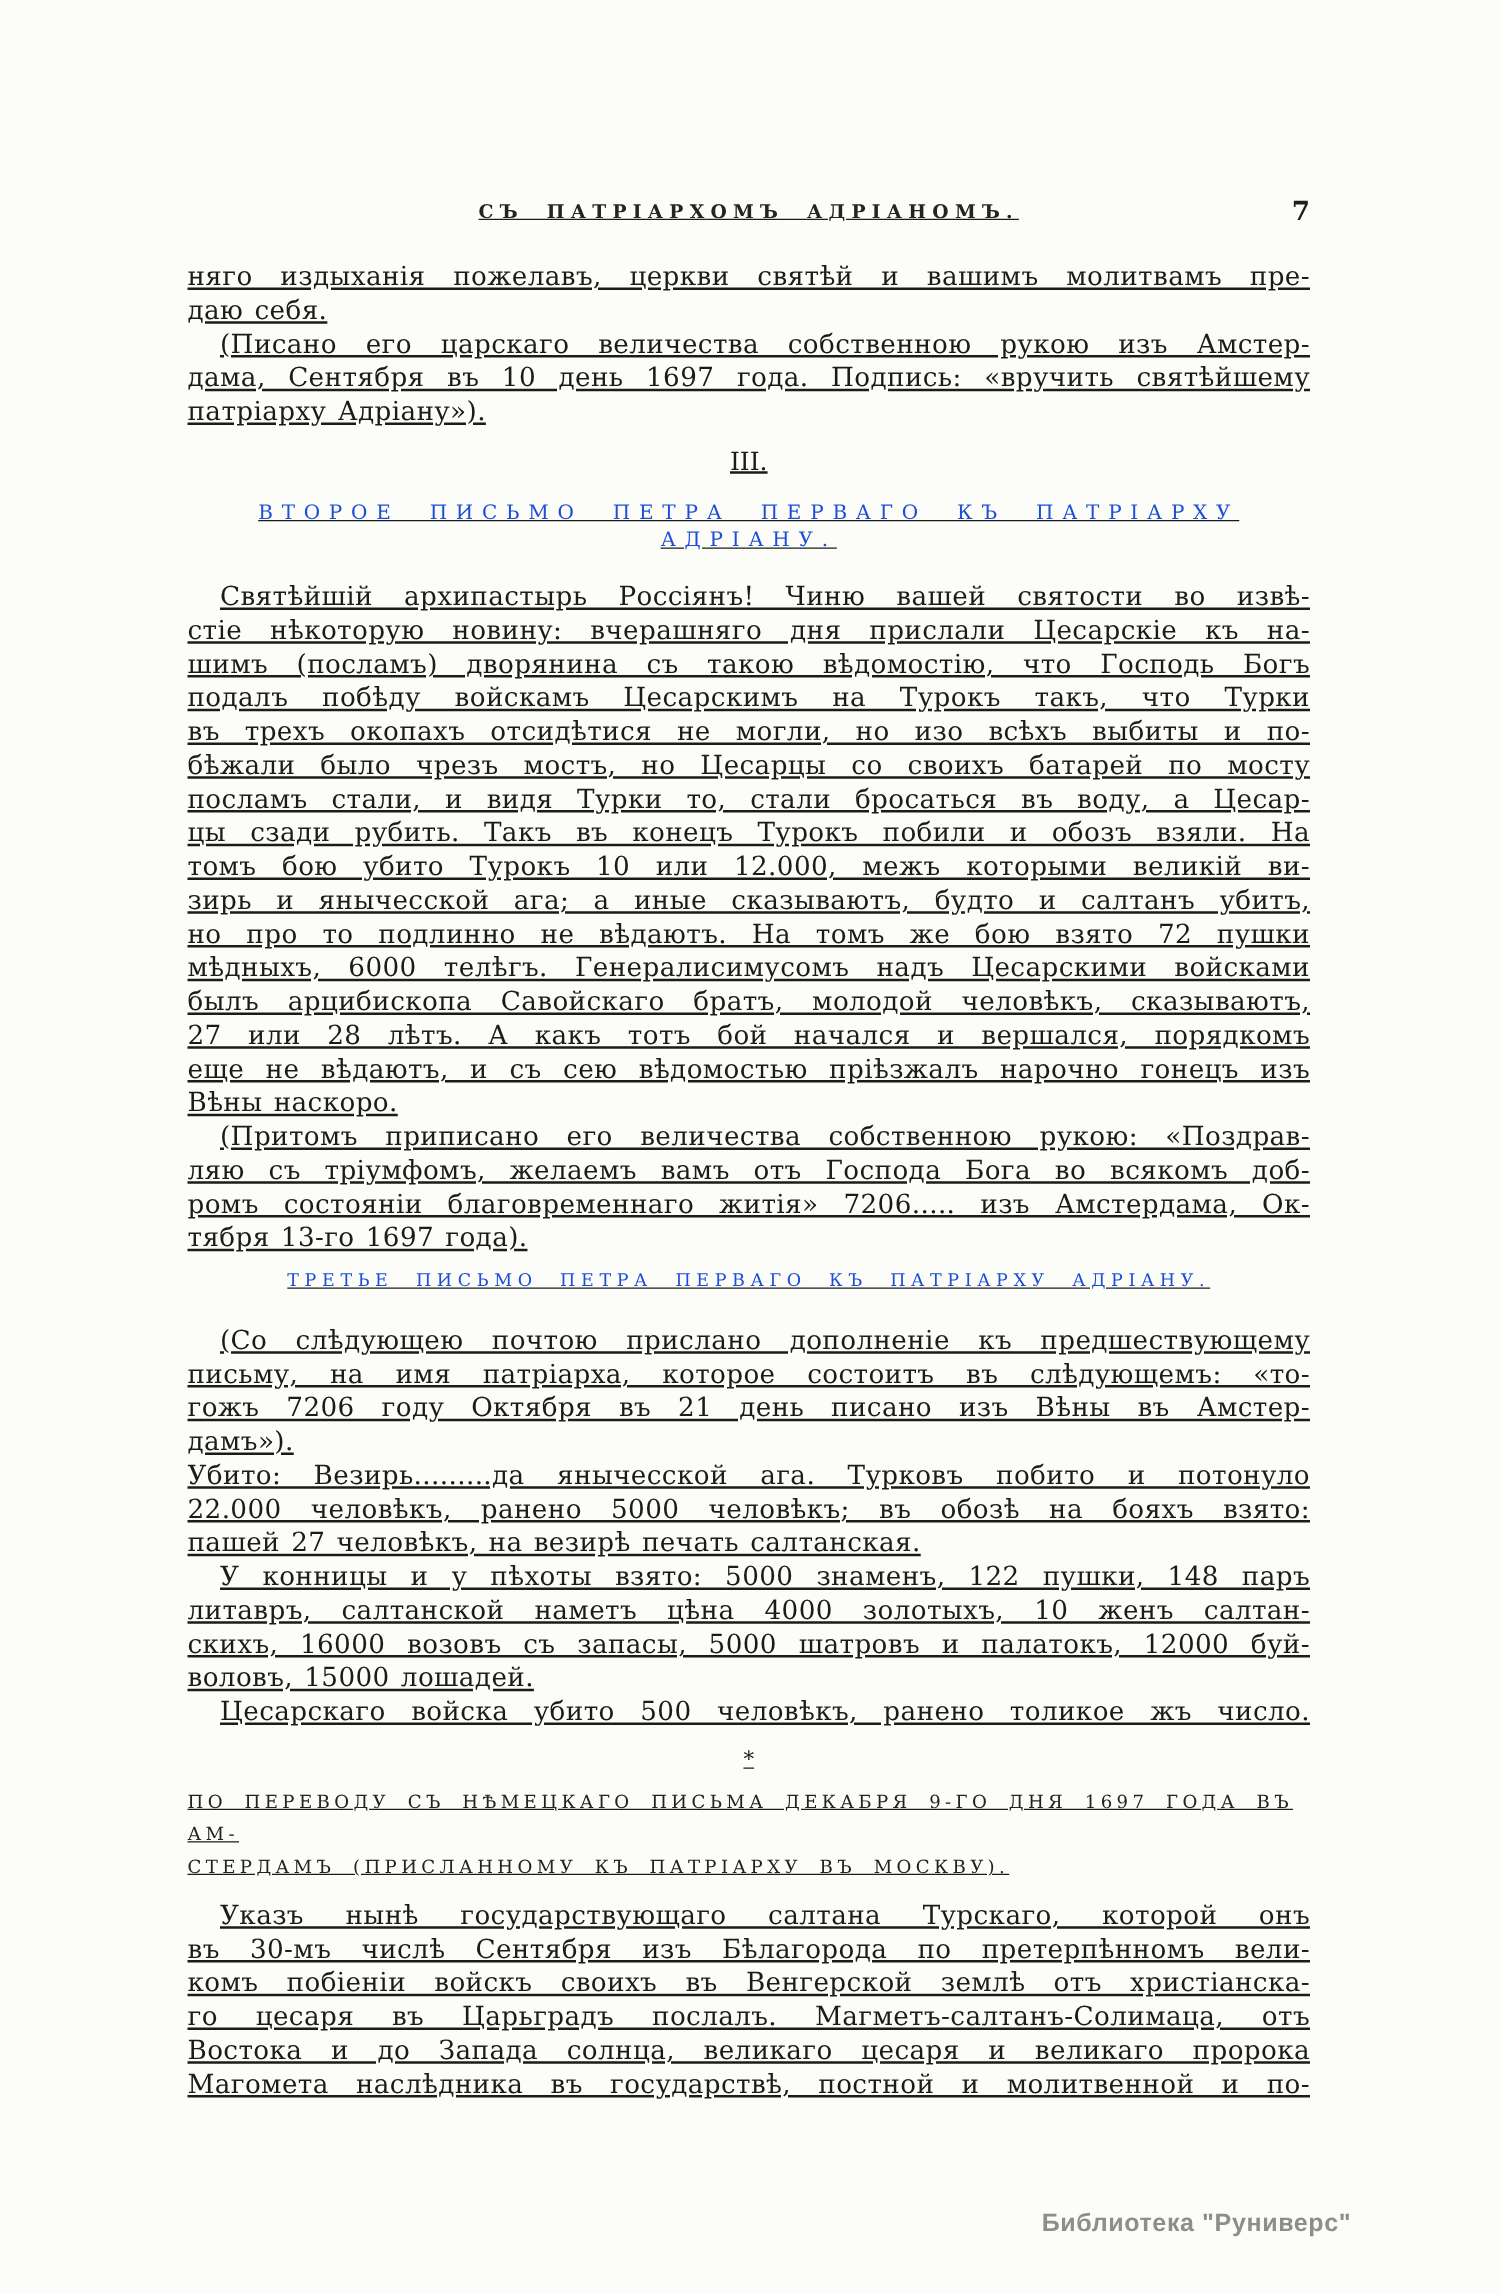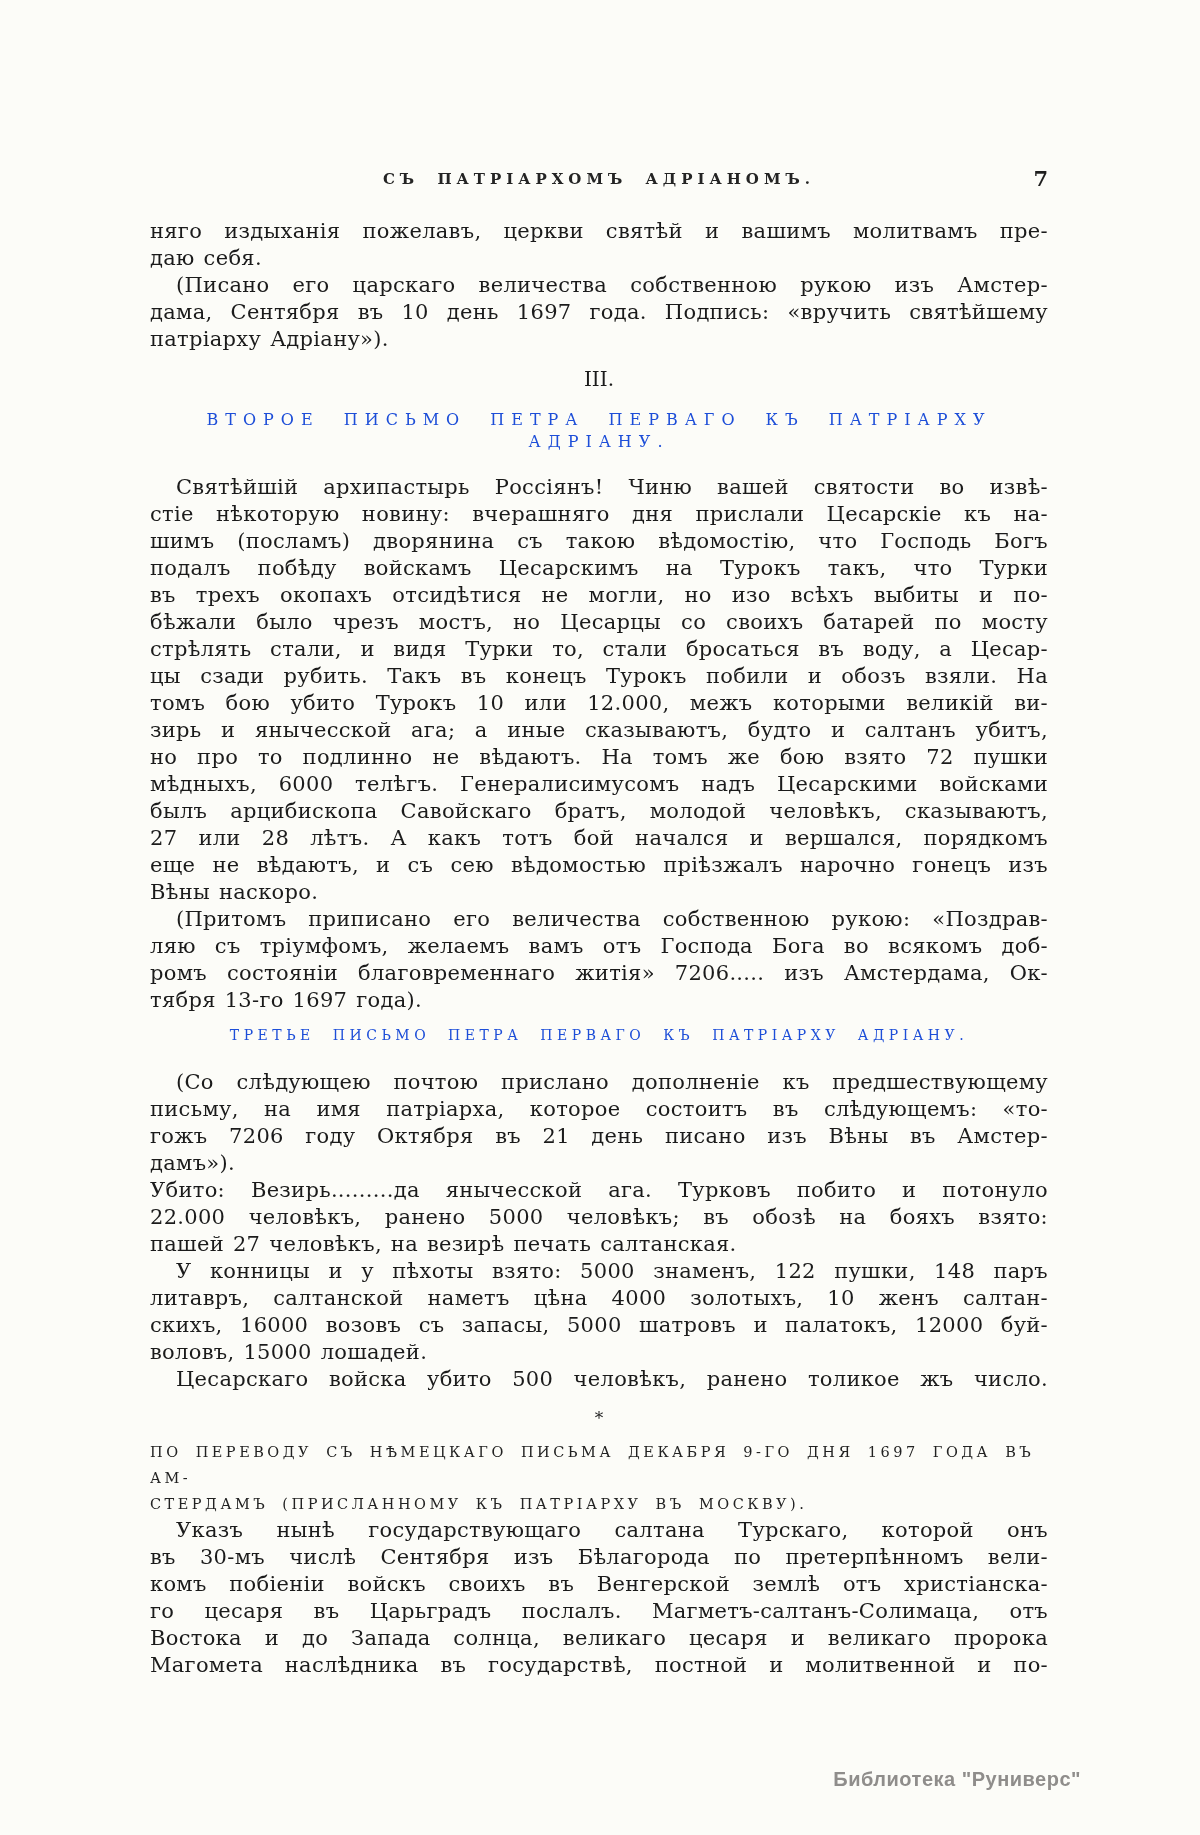--- a/index.html
+++ b/index.html
@@ -12,22 +12,23 @@
     width: 1200px;
     height: 1835px;
     background: #fcfcf8;
     font-family: "DejaVu Serif", serif;
     color: #1b1b1b;
     overflow: hidden;
   }
   .text-area {
     position: absolute;
     left: 150px;
-    top: 170px;
+    top: 160px;
     width: 898px;
+    text-decoration: underline;
   }
   .header-row {
     position: relative;
     height: 24px;
     margin-bottom: 24px;
   }
   .running-header {
     text-align: center;
     font-size: 15px;
     letter-spacing: 5px;
@@ -91,21 +92,21 @@
   }
   .translation-heading {
     margin-top: 10px;
     font-size: 14.5px;
     line-height: 26px;
     letter-spacing: 3.5px;
     word-spacing: 6px;
     color: #222222;
   }
   .translation-heading .h-line { display: block; }
-  .gap-after-translation-heading { }
+  .gap-after-translation-heading { margin-top: 12px; }
 
   .library-watermark {
     position: absolute;
     top: 1768px;
     right: 119px;
     font-family: "Liberation Sans", sans-serif;
     font-size: 20px;
     font-weight: 700;
     color: #8f8d8b;
     letter-spacing: 0.5px;
@@ -137,21 +138,21 @@
 
     <div class="letter-heading">ВТОРОЕ ПИСЬМО ПЕТРА ПЕРВАГО КЪ ПАТРІАРХУ АДРІАНУ.</div>
 
     <div class="para gap-before-body">
       <div class="line first">Святѣйшій архипастырь Россіянъ! Чиню вашей святости во извѣ-</div>
       <div class="line">стіе нѣкоторую новину: вчерашняго дня прислали Цесарскіе къ на-</div>
       <div class="line">шимъ (посламъ) дворянина съ такою вѣдомостію, что Господь Богъ</div>
       <div class="line">подалъ побѣду войскамъ Цесарскимъ на Турокъ такъ, что Турки</div>
       <div class="line">въ трехъ окопахъ отсидѣтися не могли, но изо всѣхъ выбиты и по-</div>
       <div class="line">бѣжали было чрезъ мостъ, но Цесарцы со своихъ батарей по мосту</div>
-      <div class="line">стрѣлять стали, и видя Турки то, стали бросаться въ воду, а Цесар-</div>
+      <div class="line">посламъ стали, и видя Турки то, стали бросаться въ воду, а Цесар-</div>
       <div class="line">цы сзади рубить. Такъ въ конецъ Турокъ побили и обозъ взяли. На</div>
       <div class="line">томъ бою убито Турокъ 10 или 12.000, межъ которыми великій ви-</div>
       <div class="line">зирь и янычесской ага; а иные сказываютъ, будто и салтанъ убитъ,</div>
       <div class="line">но про то подлинно не вѣдаютъ. На томъ же бою взято 72 пушки</div>
       <div class="line">мѣдныхъ, 6000 телѣгъ. Генералисимусомъ надъ Цесарскими войсками</div>
       <div class="line">былъ арцибископа Савойскаго братъ, молодой человѣкъ, сказываютъ,</div>
       <div class="line">27 или 28 лѣтъ. А какъ тотъ бой начался и вершался, порядкомъ</div>
       <div class="line">еще не вѣдаютъ, и съ сею вѣдомостью пріѣзжалъ нарочно гонецъ изъ</div>
       <div class="line last">Вѣны наскоро.</div>
     </div>

